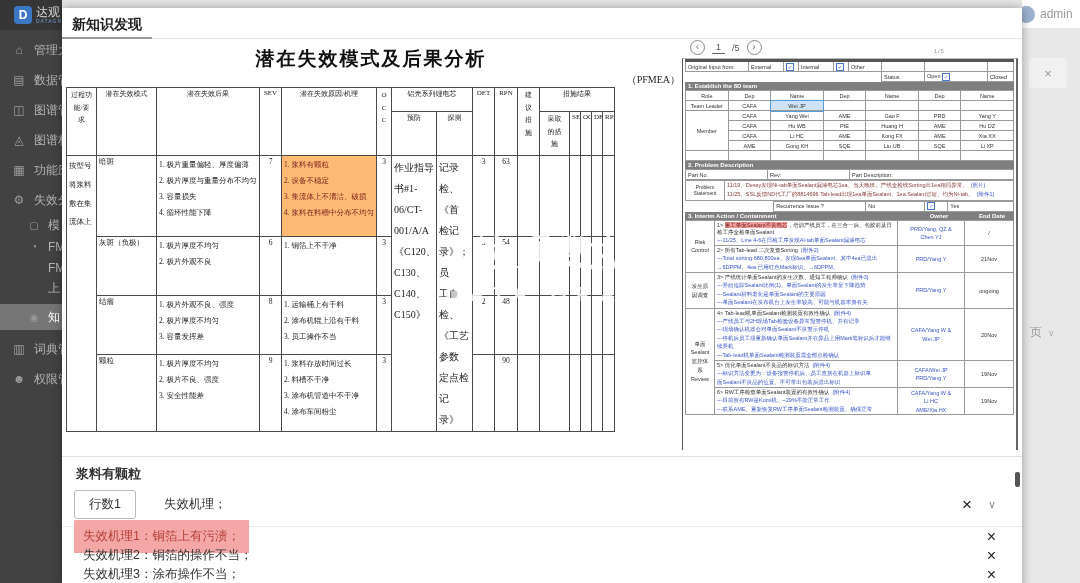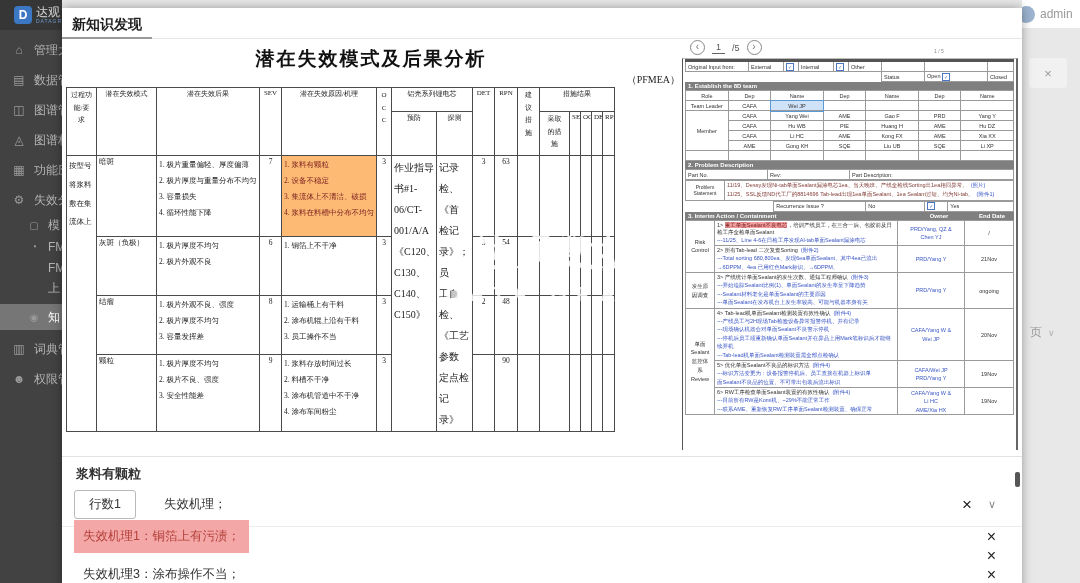--- a/index.html
+++ b/index.html
@@ -547,20 +547,21 @@
       <span class="k-text">失效机理；</span>
       <span class="k-x">×</span>
       <span class="k-chev">∨</span>
     </div>
     <div class="k-div"></div>
     <div class="k-item">
       <span class="k-item-text ihl">失效机理1：铜箔上有污渍；</span>
       <span class="k-x">×</span>
     </div>
     <div class="k-item">
+      <span class="k-item-text">失效机理2：铜箔的操作不当；</span>
       <span class="k-x">×</span>
     </div>
     <div class="k-item">
       <span class="k-item-text">失效机理3：涂布操作不当；</span>
       <span class="k-x">×</span>
     </div>
   </div>
   <div class="modal-sb"></div>
 </div>
 

